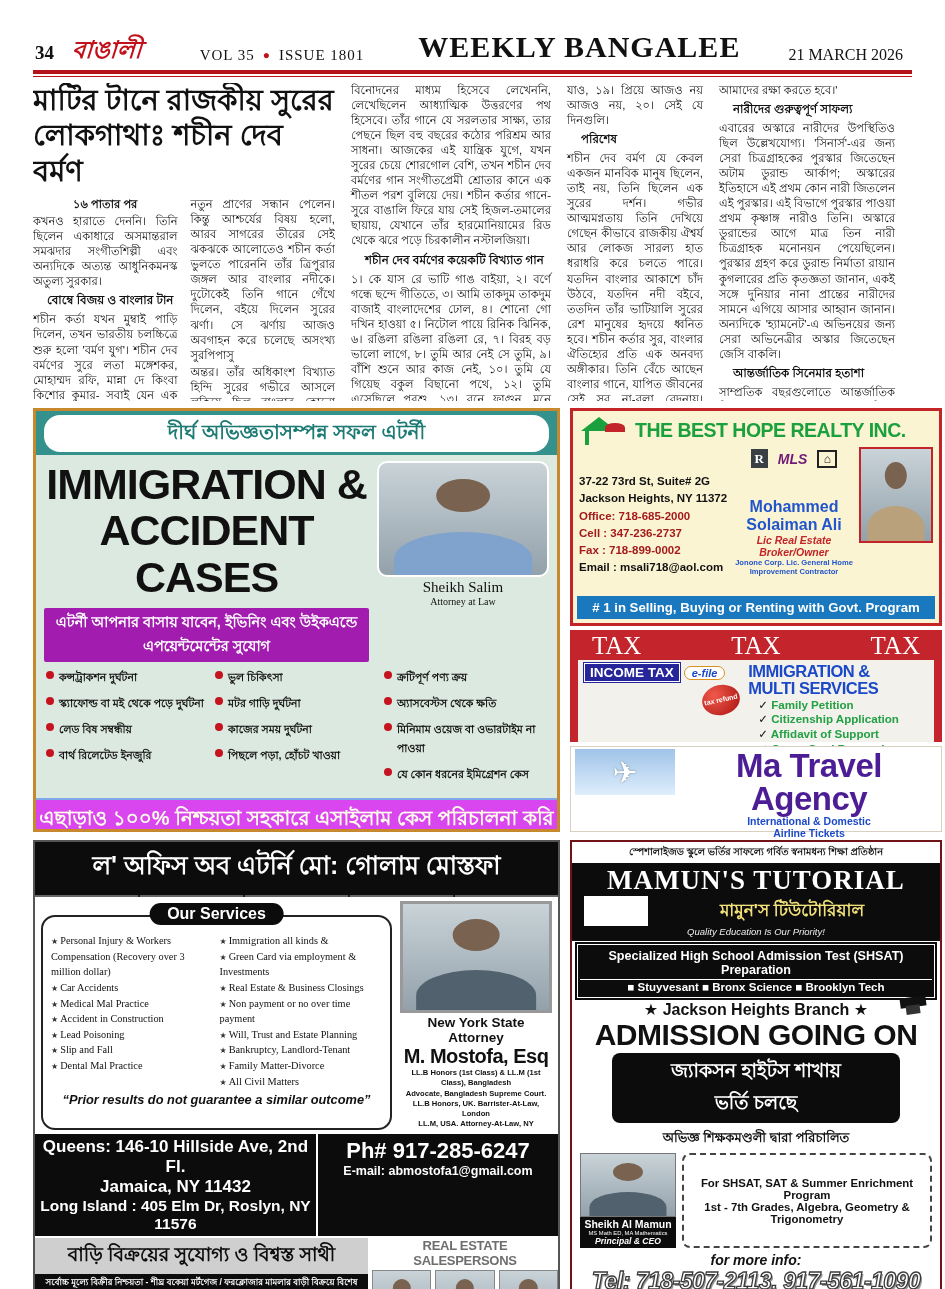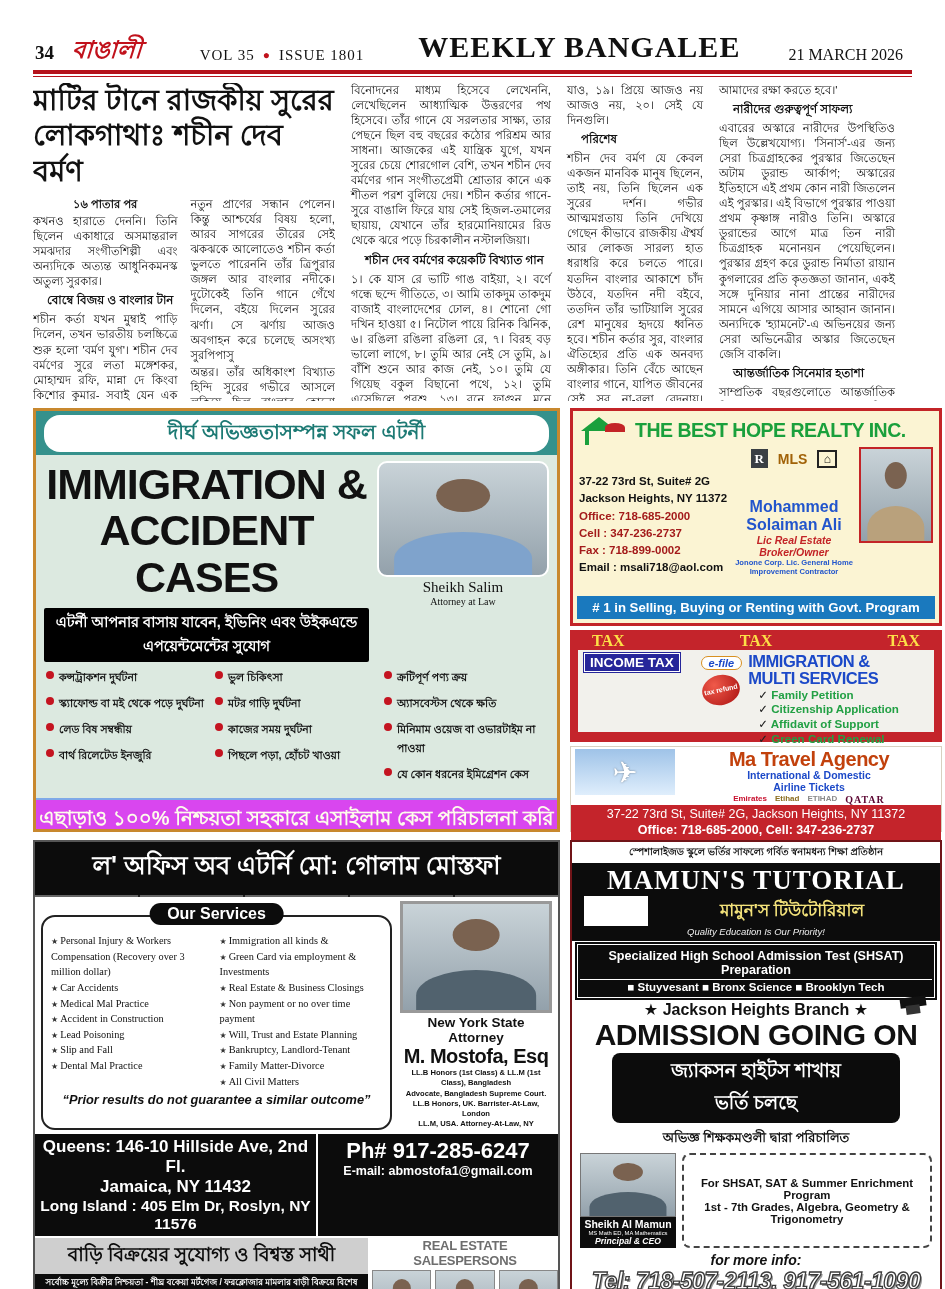--- a/index.html
+++ b/index.html
@@ -39,21 +39,21 @@
   
   .ad-salim { width:527px; flex:none; border:3px solid #c8882e; background:#35918c;
               display:flex; flex-direction:column; overflow:hidden; }
   .salim-pillwrap { padding:4px 8px 3px; }
   .salim-pill { background:#fff; border-radius:16px; text-align:center; color:#1d7a74;
                 font-weight:900; font-size:20px; padding:2px 0; }
   .salim-main { background:#dce9e0; display:flex; padding:6px 8px 2px; gap:8px; }
   .salim-left { flex:1; display:flex; flex-direction:column; }
   .salim-title { font-weight:900; font-size:43px; line-height:1.08; letter-spacing:-1px;
                  text-align:center; color:#111; }
-  .salim-redbar { background:#000000; color:#fff; font-weight:bold; font-size:14.5px;
+  .salim-redbar { background:#a21caf; color:#fff; font-weight:bold; font-size:14.5px;
                   text-align:center; padding:3px 2px; margin-top:8px; border-radius:2px; }
   .salim-photo-col { width:172px; flex:none; text-align:center; }
   .photo { position:relative; background:linear-gradient(180deg,#c9d3d8,#93a1ab); overflow:hidden; }
   .photo::before { content:''; position:absolute; top:14%; left:50%; transform:translateX(-50%);
                    width:32%; height:30%; border-radius:50%; background:#7a6250; }
   .photo::after { content:''; position:absolute; bottom:-10%; left:50%; transform:translateX(-50%);
                   width:82%; height:48%; border-radius:50% 50% 0 0; background:#51626e; }
   .photo--blue::after { background:#7fa3cc; }
   .photo--tan::after { background:#b9a17c; }
   .salim-photo { height:116px; border:2px solid #fff; border-radius:10px; }
@@ -78,37 +78,37 @@
   .house-logo .roof2 { position:absolute; left:26px; top:8px; width:20px; height:9px; background:#c32427; border-radius:60% 60% 0 0; }
   .house-logo .wall { position:absolute; left:6px; top:15px; width:4px; height:15px; background:#1aa03c; }
   .rh-title { color:#1aa03c; font-weight:900; font-size:19.5px; letter-spacing:-0.5px; }
   .rh-mid { display:flex; margin-top:2px; }
   .rh-addr { width:150px; flex:none; font-weight:bold; font-size:11.5px; line-height:1.5; padding-top:26px; }
   .rh-addr .rd { color:#a31a1a; }
   .rh-center { flex:1; text-align:center; }
   .rh-logos { display:flex; justify-content:center; gap:10px; align-items:center; margin:2px 0 30px; }
   .logo-r { width:17px; height:19px; background:#3a3f44; color:#fff; font-family:"Liberation Serif",serif;
             font-weight:bold; font-size:13px; display:flex; align-items:center; justify-content:center; }
-  .logo-mls { font-weight:900; font-size:14px; color:#a16207; }
+  .logo-mls { font-style:italic; font-weight:900; font-size:14px; color:#701a75; }
   .logo-eq { width:20px; height:18px; border:2px solid #222; display:flex; align-items:center;
              justify-content:center; font-size:12px; line-height:1; }
   .rh-name { color:#2255cc; font-weight:900; font-size:16px; }
   .rh-lic { color:#c32427; font-style:italic; font-weight:bold; font-size:10.5px; }
   .rh-corp { color:#2255cc; font-weight:bold; font-size:7.6px; }
   .rh-photo { width:74px; height:96px; flex:none; border:2px solid #c32427; }
   .rh-bluebar { position:absolute; left:4px; right:4px; bottom:4px; background:#1a79be; color:#fff;
                 font-weight:bold; font-size:13.2px; text-align:center; padding:4px 0; }
 
   
   .ad-tax { background:#c4242b; height:112px; padding:2px 8px 4px; }
   .tax-row { display:flex; justify-content:space-between; padding:0 14px; }
-  .tax-row span { color:#fde047; font-family:"Liberation Serif","DejaVu Serif",serif; font-weight:bold; font-size:16px; }
+  .tax-row span { color:#ffffff; font-family:"Liberation Serif","DejaVu Serif",serif; font-weight:normal; font-size:25px; }
   .tax-panel { background:#f2f1ec; display:flex; gap:6px; padding:3px 6px; height:82px; }
   .tax-left { width:46%; flex:none; position:relative; }
-  .tax-l-top { display:flex; gap:4px; align-items:center;justify-content:space-between; }
+  .tax-l-top { display:flex; gap:4px; align-items:center; }
   .income-tax { background:#26269a; border:1px solid #fff; outline:1px solid #26269a; color:#fff;
                 font-weight:900; font-size:13.5px; padding:1px 5px; white-space:nowrap; }
   .efile { background:#fff; border:1.5px solid #d89020; border-radius:10px; color:#1c49c8;
            font-style:italic; font-weight:900; font-size:11px; padding:0 7px; }
   .tax-items { margin-top:2px; }
   .chk-item { font-weight:900; font-size:11.6px; line-height:1.18; color:#cc1a00; }
   .chk-item::before { content:'✓ '; color:#222; }
   .chk-item.green { color:#22a044; }
   .refund-btn { position:absolute; right:2px; top:22px; width:38px; height:30px; border-radius:50%;
                 background:radial-gradient(circle at 35% 30%,#f05a4a,#a80f0f); color:#fff; font-size:7px;
@@ -118,21 +118,21 @@
   .imm-title { color:#1c49c8; font-weight:900; font-size:16.5px; line-height:1.02; letter-spacing:-0.5px; }
   .tax-right .chk-item { margin-left:10px; margin-top:1px; }
 
   
   .ad-travel { background:#fff; border:1px solid #d8d0c0; height:86px; display:flex; flex-direction:column; }
   .travel-top { display:flex; gap:6px; padding:2px 4px 0; align-items:flex-start; flex:1; }
   .plane-box { width:100px; height:46px; flex:none; background:linear-gradient(180deg,#9fc3e8,#dfeefc);
                display:flex; align-items:center; justify-content:center; color:#fff; font-size:30px;
                text-shadow:0 0 2px #678; }
   .travel-right { flex:1; text-align:center; }
-  .travel-title { color:#c2410c; font-weight:bold; font-size:20px; line-height:1; letter-spacing:-0.5px; }
+  .travel-title { color:#4c1d95; font-weight:bold; font-size:33px; line-height:1; letter-spacing:-0.5px; }
   .travel-sub { color:#1c49c8; font-weight:900; font-size:10.5px; }
   .airlines { display:flex; justify-content:center; gap:8px; font-size:8px; font-weight:bold; margin-top:1px; }
   .airlines .a1 { color:#c8102e; } .airlines .a2 { color:#8a6d1f; } .airlines .a3 { color:#8a8a8a; }
   .airlines .a4 { color:#5c0632; font-family:"Liberation Serif",serif; font-size:10px; letter-spacing:1px; }
   .travel-redbar { background:#c4242b; color:#fff; text-align:center; font-size:12.5px; line-height:1.25;
                    padding:2px 0 3px; }
   .travel-redbar b { font-weight:bold; }
 
   
   .ads-bottom { display:flex; gap:10px; margin-top:8px; height:468px; }

